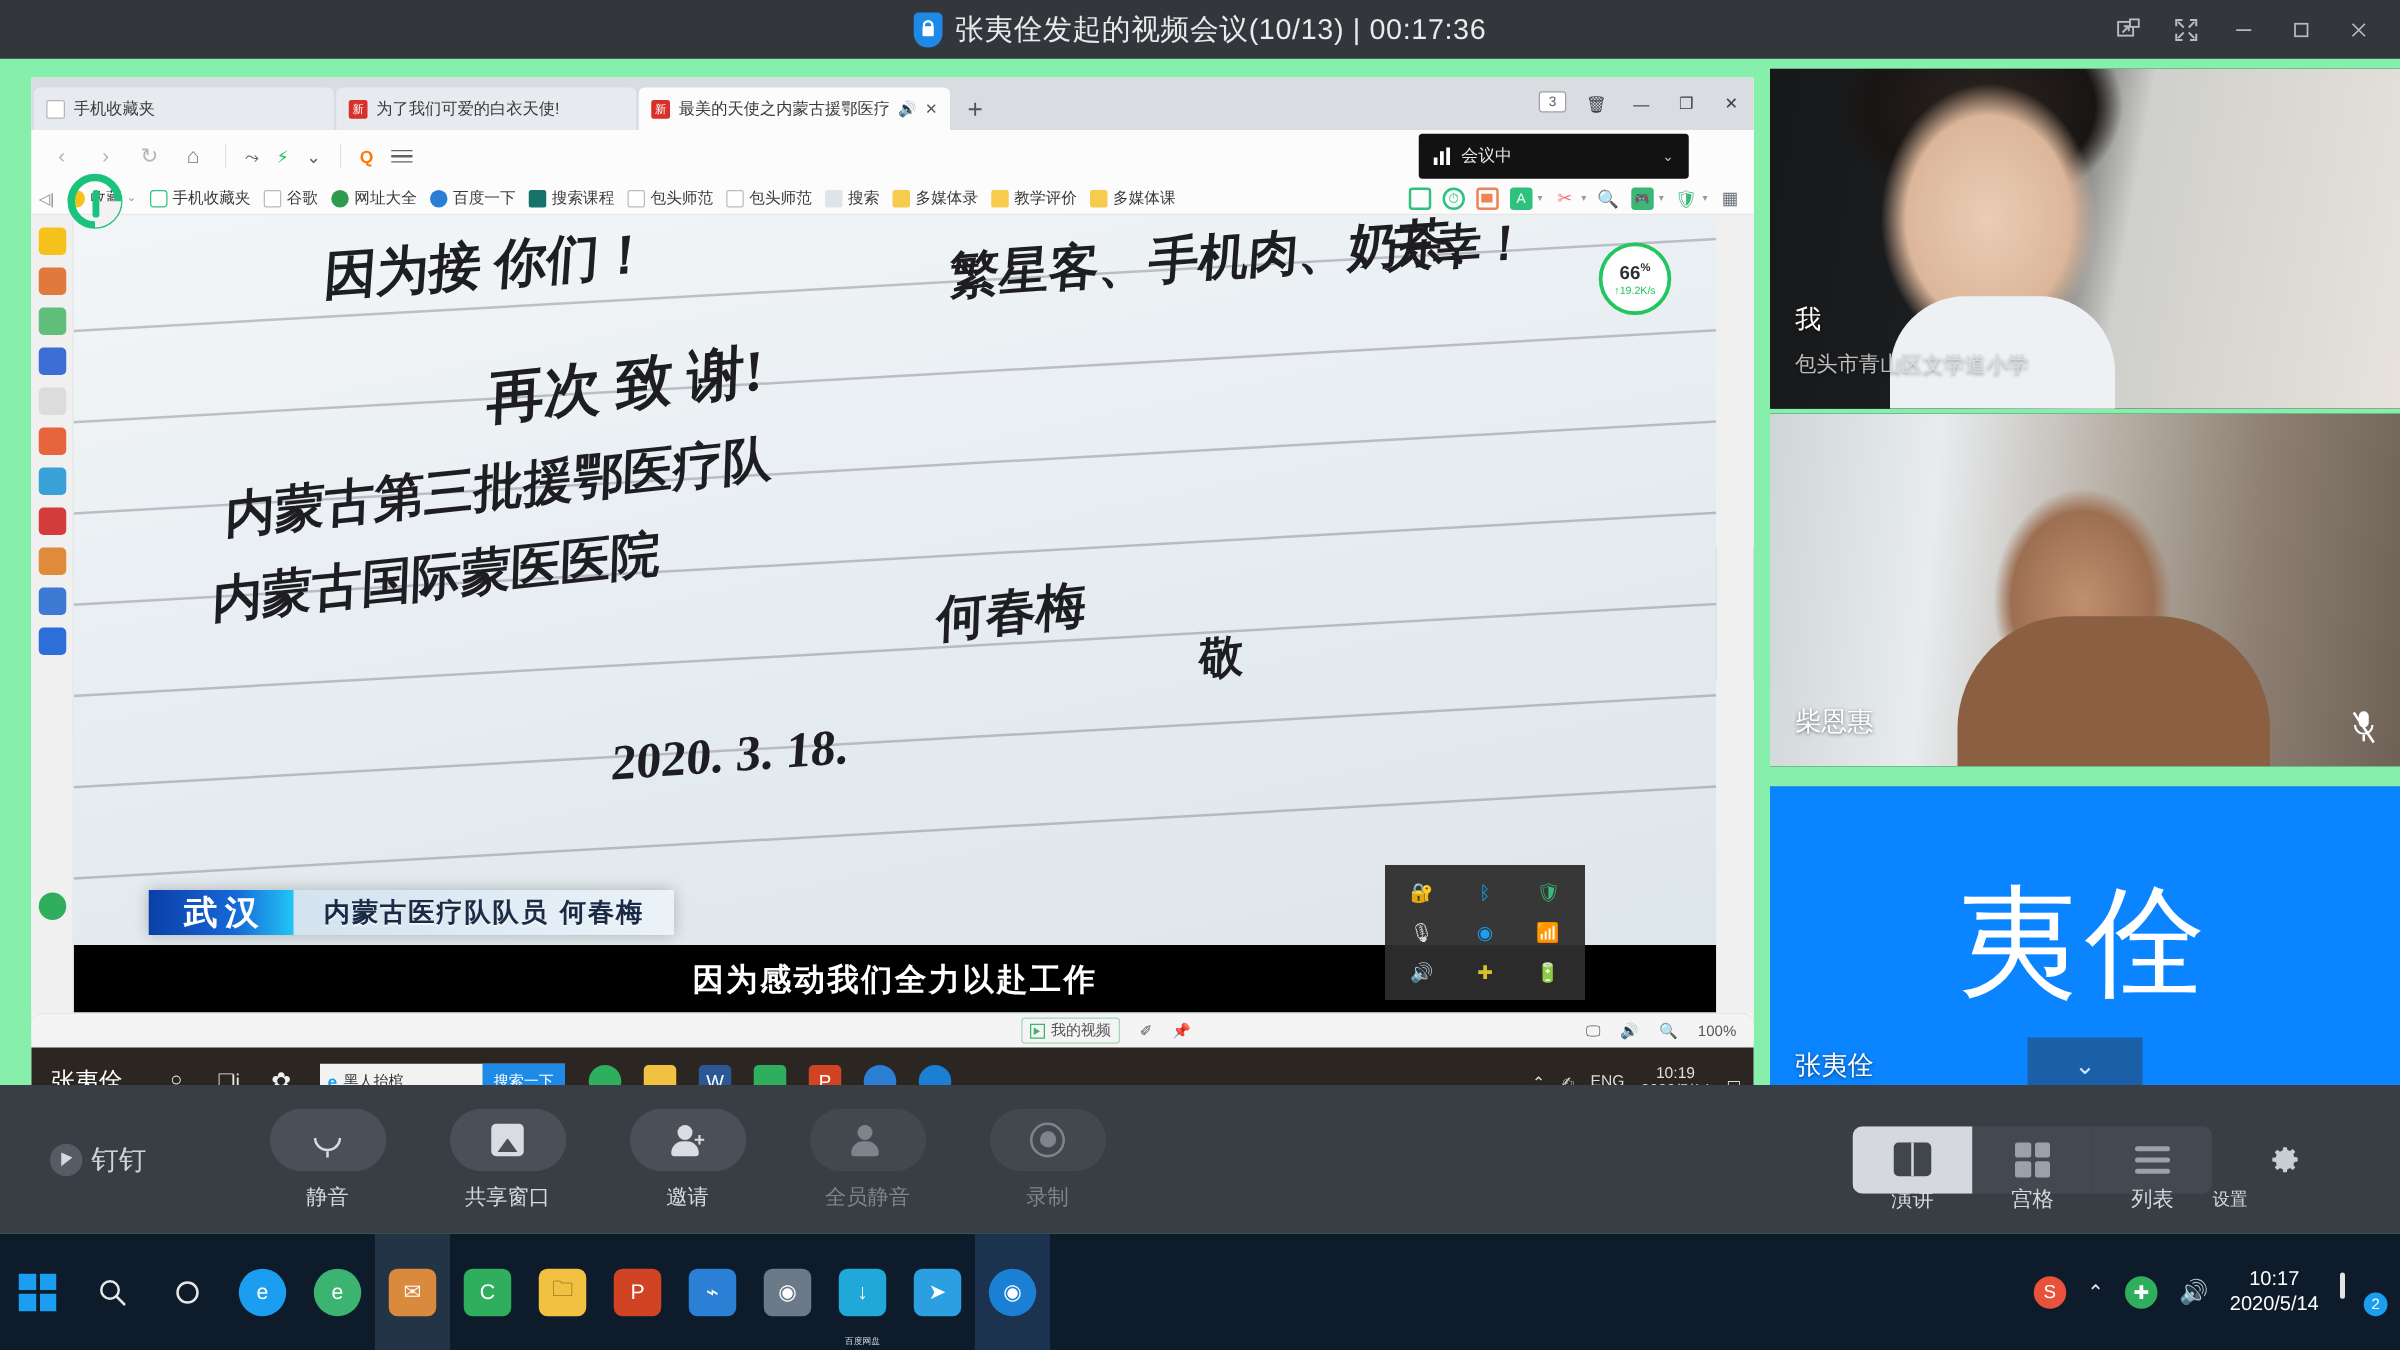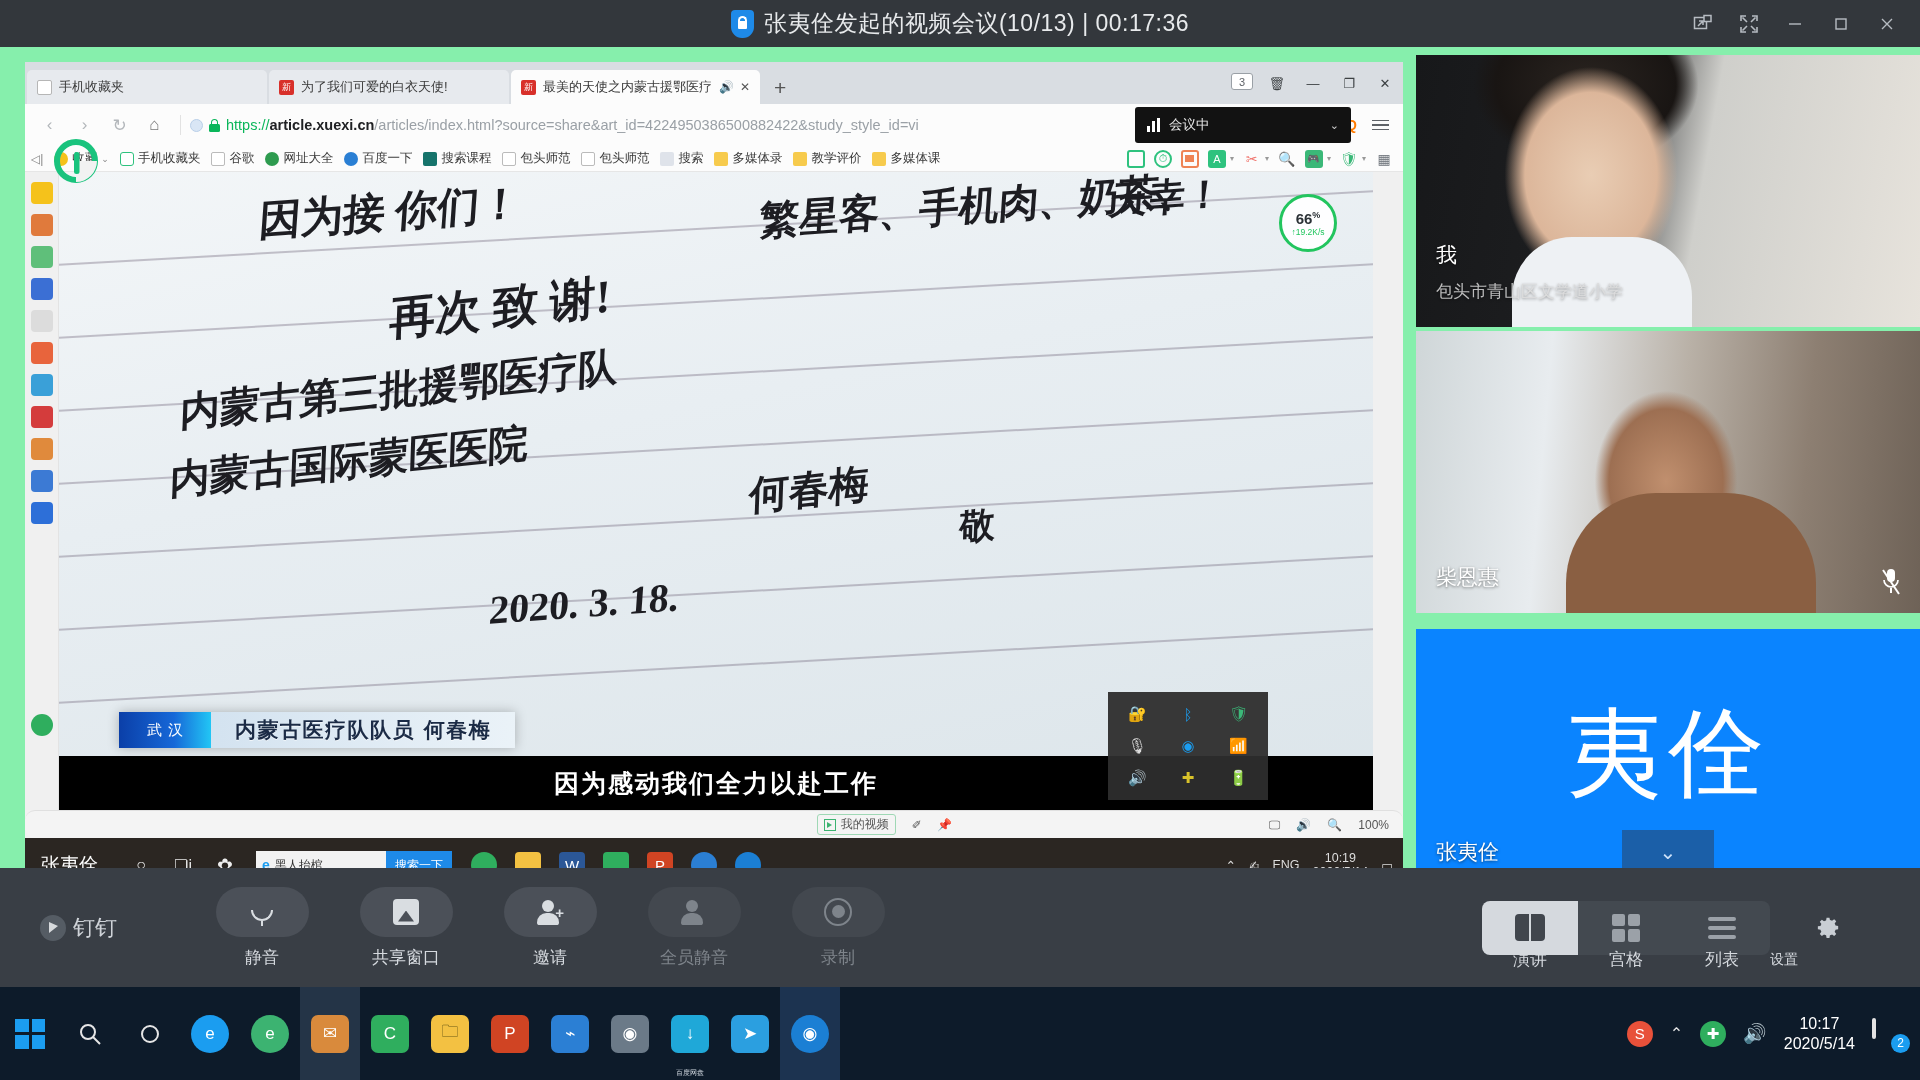--- a/index.html
+++ b/index.html
@@ -166,21 +166,21 @@
   .hw {
     position: absolute; color: #1d1d22; font-family: "Liberation Serif", serif;
     font-weight: 700; white-space: nowrap;
   }
   .lower-third {
     position: absolute; left: 60px; bottom: 62px; display: flex; height: 36px; align-items: stretch;
     box-shadow: 0 0 12px rgba(0,0,0,.25);
   }
   .lt-city {
     background: linear-gradient(90deg,#0b3fa8 0%,#1668d8 60%,#22c6f5 100%);
-    color: #fff; font-size: 15px; font-weight: 400; letter-spacing: 6px;
+    color: #fff; font-size: 27px; font-weight: 700; letter-spacing: 6px;
     display: flex; align-items: center; padding: 0 22px 0 28px;
     font-family: "DejaVu Sans", sans-serif;
   }
   .lt-name {
     background: linear-gradient(90deg,rgba(210,226,240,.92),rgba(236,244,250,.85));
     color: #1b2b46; font-size: 21px; font-weight: 700; letter-spacing: 1.5px;
     display: flex; align-items: center; padding: 0 24px;
     text-shadow: 0 1px 0 rgba(255,255,255,.6);
     font-family: "DejaVu Sans", sans-serif;
   }
@@ -423,28 +423,20 @@
         <div>✕</div>
       </div>
     </div>
 
     <div class="bw-omni">
       <div class="nav-btn">‹</div>
       <div class="nav-btn">›</div>
       <div class="nav-btn">↻</div>
       <div class="nav-btn home">⌂</div>
       <div class="omni-sep"></div>
-      <div class="omni-box">
-        <span class="shield-dot"></span>
-        <span class="ssl-lock">
-            <span class="s"></span>
-            <span class="b"></span>
-          </span>
-        <span class="url"><span class="scheme">https://</span><b>article.xuexi.cn</b><span>/articles/index.html?source=share&amp;art_id=4224950386500882422&amp;study_style_id=vi</span></span>
-      </div>
       <span class="omni-ico">⤳</span>
       <span class="omni-ico bolt">⚡</span>
       <span class="omni-ico">⌄</span>
       <div class="omni-sep"></div>
       <span class="omni-ico q">Q</span>
       <div class="meeting-pill">
         <span class="bars">
             <i></i>
             <i></i>
             <i></i>

